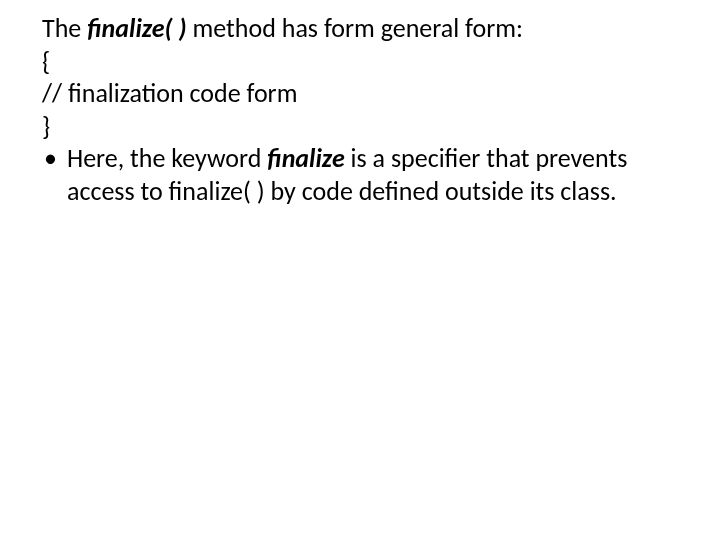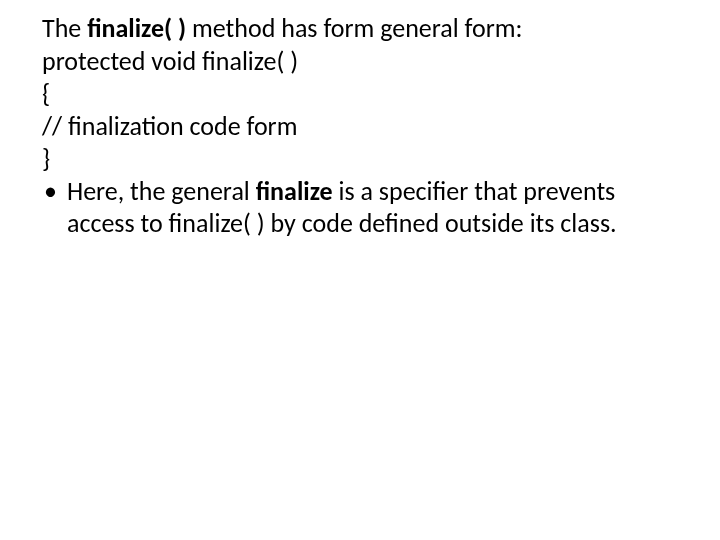--- a/index.html
+++ b/index.html
@@ -18,20 +18,21 @@
       line-height: 1.25;
     }
     .content {
       display: block;
     }
     .line {
       display: block;
     }
     .bold {
       font-weight: bold;
+      font-style: italic;
     }
     .bullet-item {
       display: flex;
       align-items: flex-start;
     }
     .bullet-marker {
       flex-shrink: 0;
       padding-right: 10px;
       padding-left: 2px;
     }
@@ -39,23 +40,22 @@
       flex: 1;
     }
   </style>
 </head>
 <body>
 
 <div class="content">
   <div class="line">
     <span>The </span><span class="bold">finalize( ) </span><span>method has form general form:</span>
   </div>
-  <div class="line">protected void finalize( )</div>
   <div class="line">{</div>
   <div class="line">// finalization code form</div>
   <div class="line">}</div>
   <div class="bullet-item">
     <div class="bullet-marker">•</div>
     <div class="bullet-text">
-      <span>Here, the general </span><span class="bold">finalize </span><span>is a specifier that prevents access to finalize( ) by code defined outside its class.</span>
+      <span>Here, the keyword </span><span class="bold">finalize </span><span>is a specifier that prevents access to finalize( ) by code defined outside its class.</span>
     </div>
   </div>
 </div>
 
 </body></html>

